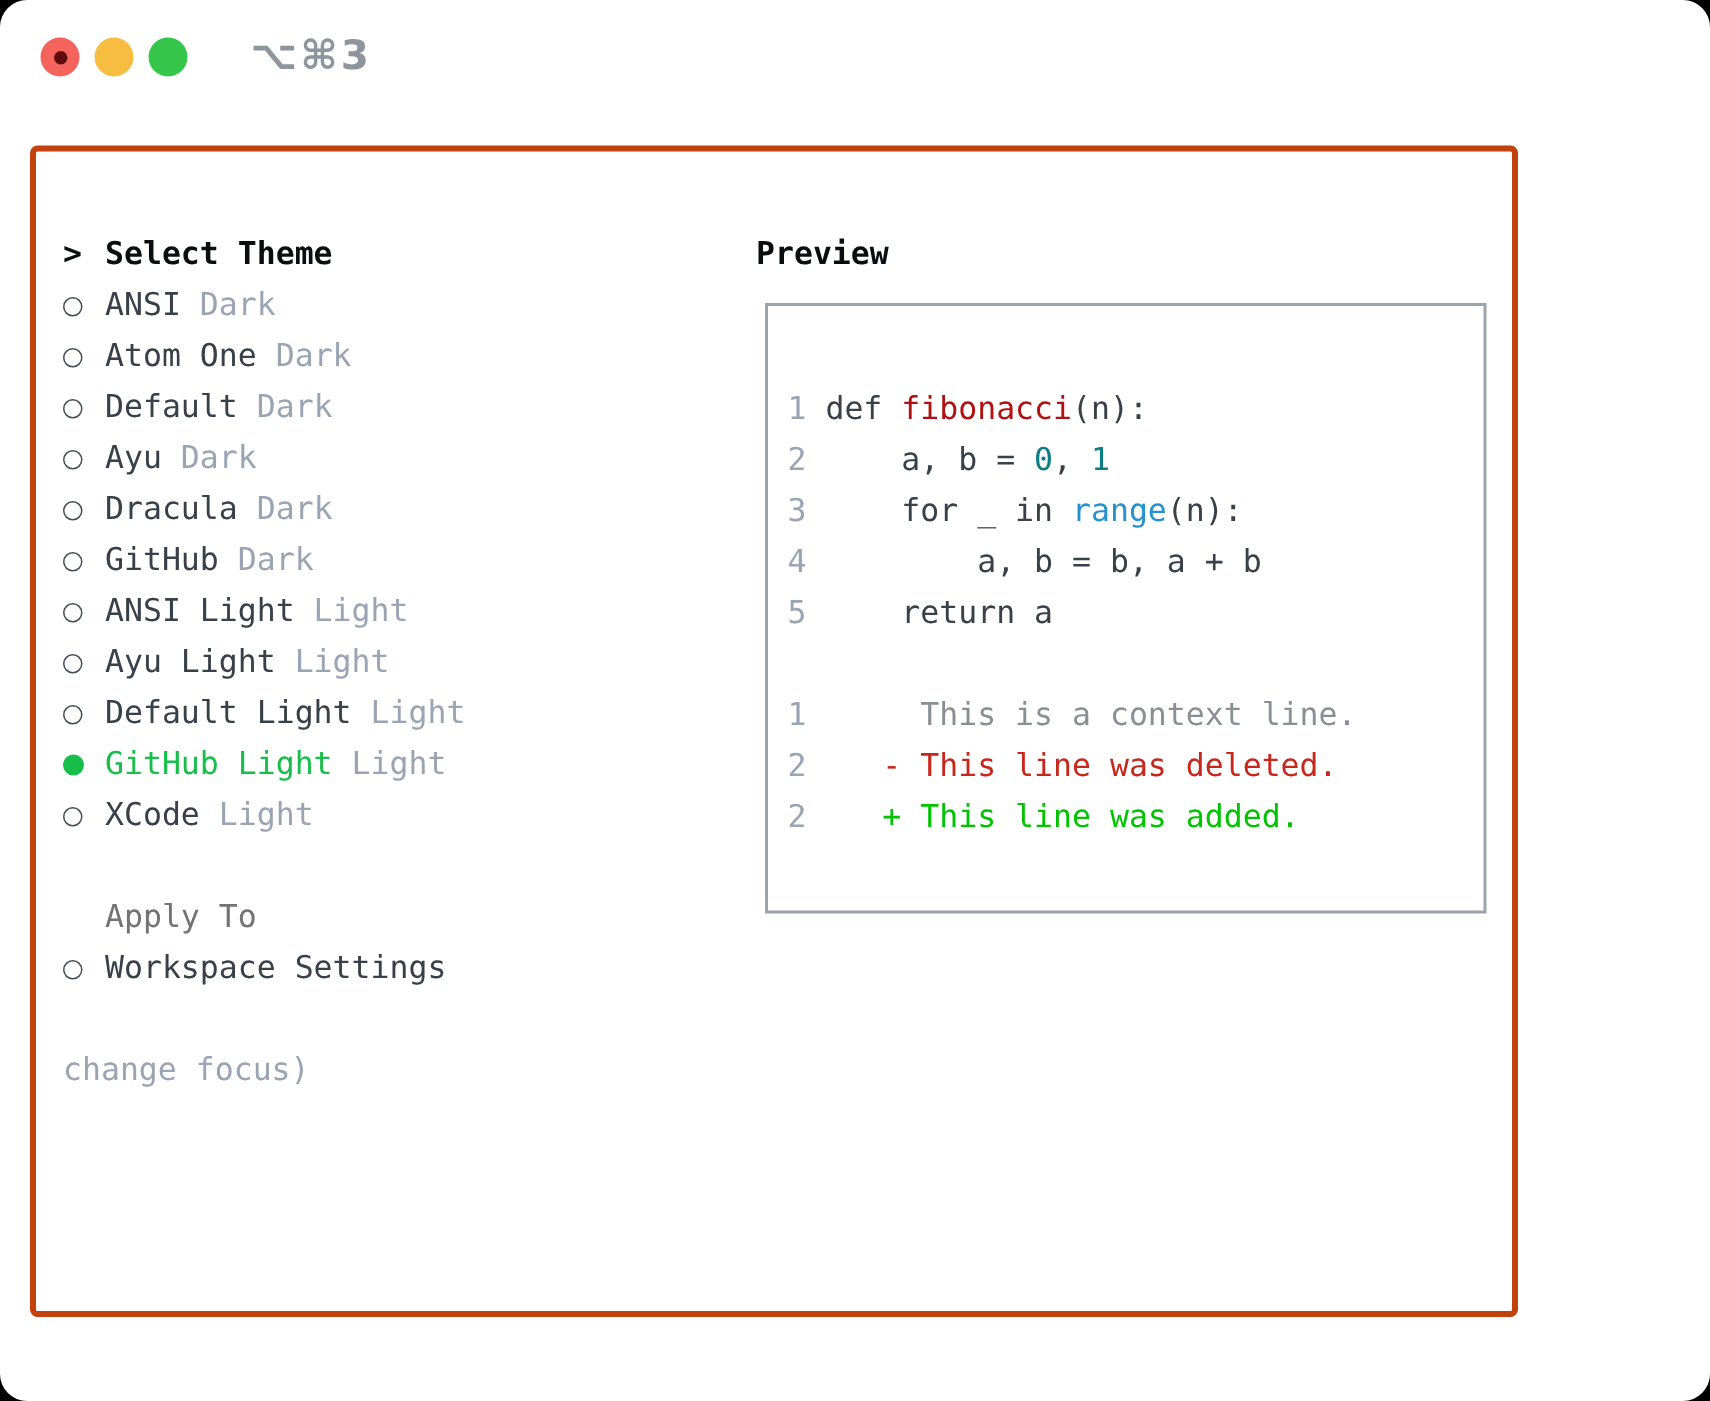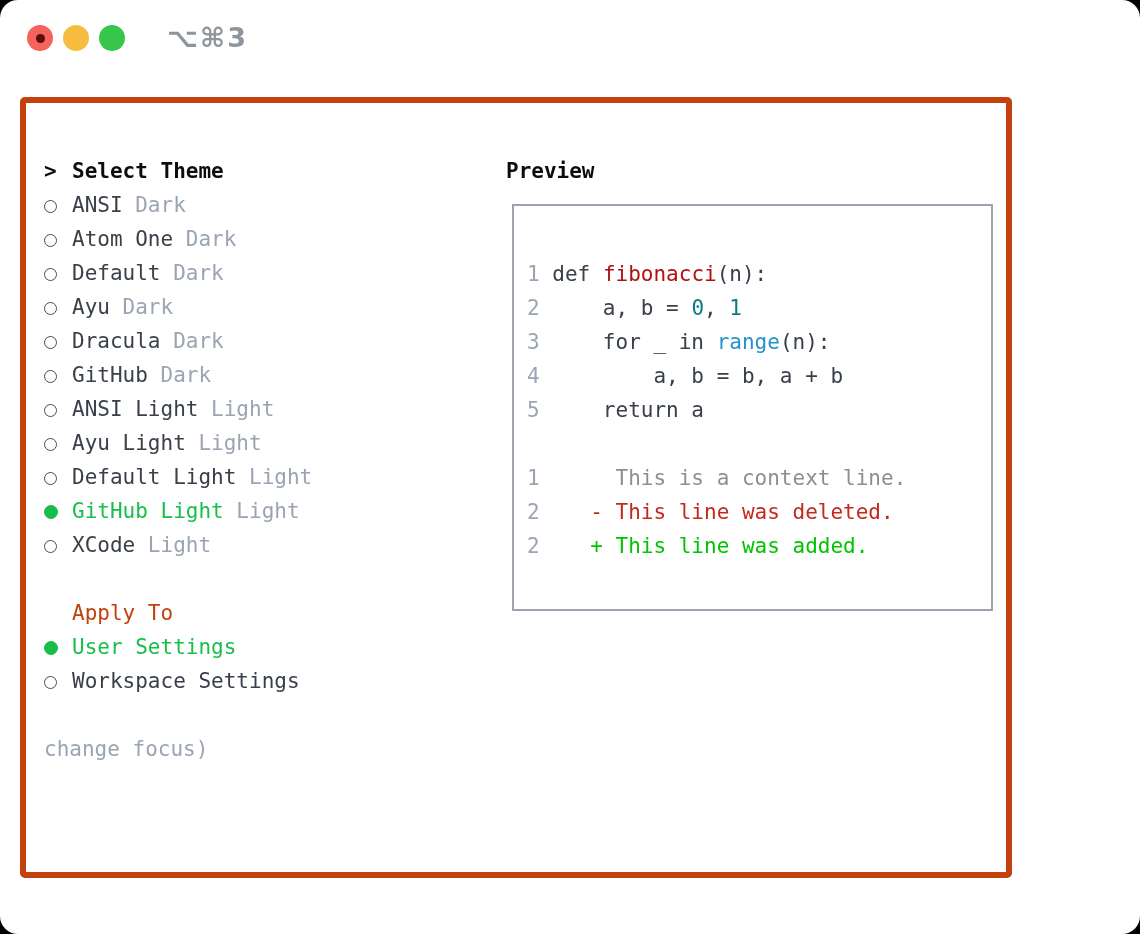--- a/index.html
+++ b/index.html
@@ -15,28 +15,28 @@
   .light.yellow { background:#f6bd40; }
   .light.green { background:#36c64b; }
   .light .dot { width:9px; height:9px; border-radius:50%; background:#5f0a0b; }
   .wtitle {
     position:absolute; left:167px; top:22px; font-size:27px; font-weight:600;
     color:#8f959d; letter-spacing:2px; font-family:"DejaVu Sans", sans-serif;
   }
   
   .panel {
     position:absolute; left:20px; top:97px; width:992px; height:781px;
-    border:6px solid #c2410c; border-radius:5px; box-sizing:border-box; background:#fff;
+    border:4px solid #c2410c; border-radius:5px; box-sizing:border-box; background:#fff;
   }
   .line { height:34px; line-height:34px; white-space:pre; font-size:21px; color:#3a4049; }
   .leftcol { position:absolute; left:18px; top:51px; }
   .mk { display:inline-block; width:28px; }
   .arrow { font-weight:700; color:#0b0e11; }
   .hdrtxt { font-weight:700; color:#0b0e11; }
-  .applytxt { color:#c2410c; }
+  .applytxt { color:#737373; }
   .circle {
     display:inline-block; width:13px; height:13px; box-sizing:border-box;
     border:1.5px solid #454c57; border-radius:50%; vertical-align:-1px;
   }
   .circle.sel { background:#17bf4a; border-color:#17bf4a; width:14px; height:14px; }
   .nm { color:#3a4049; }
   .nm.selnm { color:#17bf4a; }
   .tag { color:#9aa4b2; }
   .hint { color:#9aa4b2; }
   
@@ -77,21 +77,20 @@
           <div class="line"><span class="mk"><span class="circle"></span></span><span class="nm">GitHub</span><span class="tag"> Dark</span></div>
           <div class="line"><span class="mk"><span class="circle"></span></span><span class="nm">ANSI Light</span><span class="tag"> Light</span></div>
           <div class="line"><span class="mk"><span class="circle"></span></span><span class="nm">Ayu Light</span><span class="tag"> Light</span></div>
           <div class="line"><span class="mk"><span class="circle"></span></span><span class="nm">Default Light</span><span class="tag"> Light</span></div>
           <div class="line"><span class="mk"><span class="circle sel"></span></span><span class="nm selnm">GitHub Light</span><span class="tag"> Light</span></div>
           <div class="line"><span class="mk"><span class="circle"></span></span><span class="nm">XCode</span><span class="tag"> Light</span></div>
         </div>
       <div class="line"></div>
       <div class="line"><span class="mk"></span><span class="applytxt">Apply To</span></div>
       <div>
-          <div class="line"><span class="mk"><span class="circle sel"></span></span><span class="nm selnm">User Settings</span></div>
           <div class="line"><span class="mk"><span class="circle"></span></span><span class="nm">Workspace Settings</span></div>
         </div>
       <div class="line"></div>
       <div class="line hint">change focus)</div>
     </div>
 
     <div class="prevhdr line">Preview</div>
     <div class="prevbox">
       <div class="pcode">
           <div class="pline"><span style="color: rgb(154, 164, 178);">1 </span><span style="color: rgb(58, 64, 73); text-align: center;">def </span><span style="color: rgb(176, 17, 18); text-align: center;">fibonacci</span><span style="color: rgb(58, 64, 73);">(n):</span></div>

